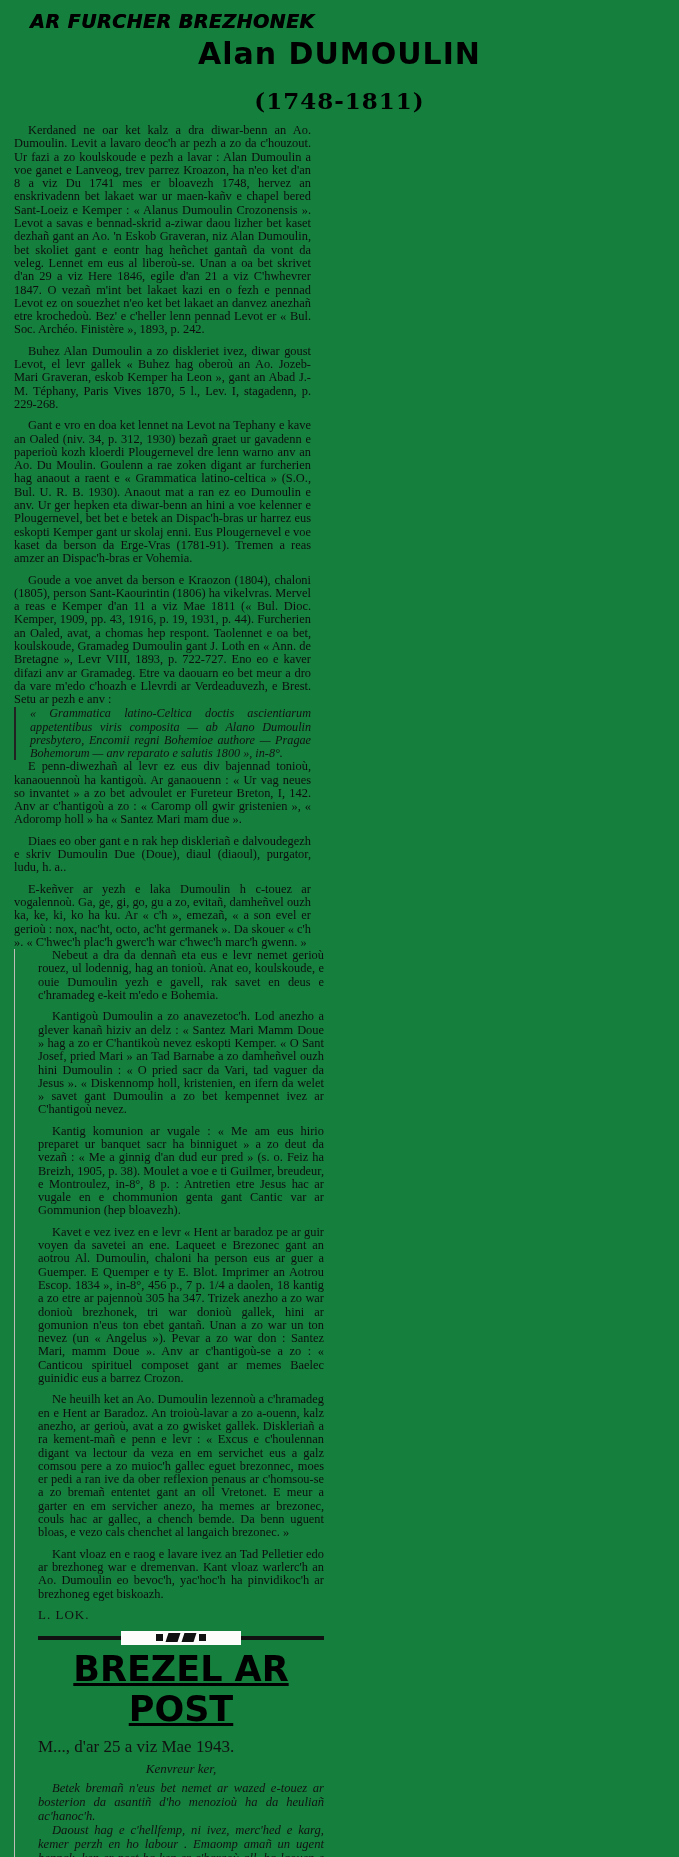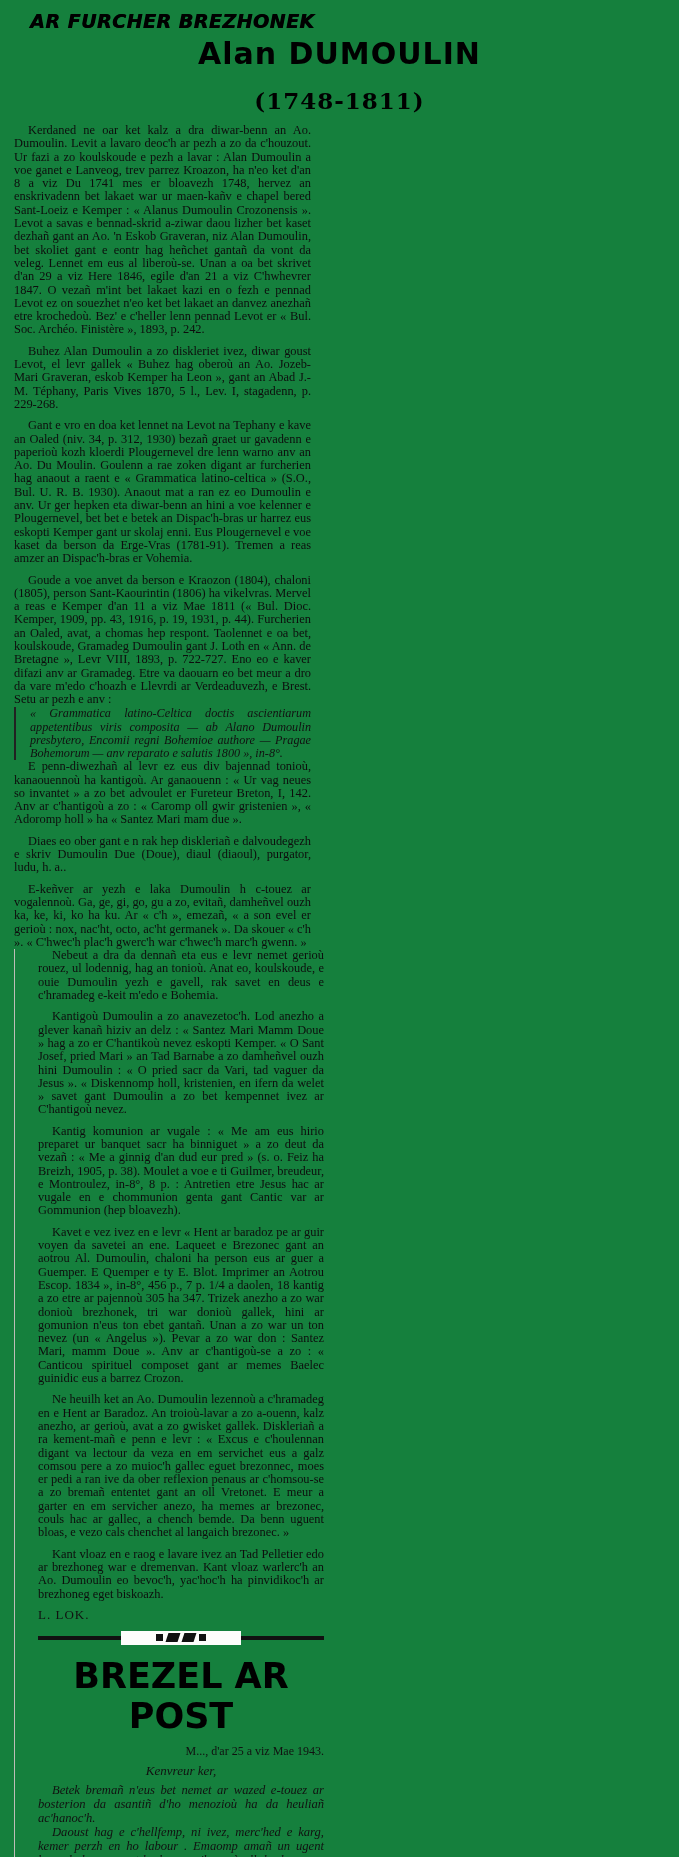--- a/index.html
+++ b/index.html
@@ -137,26 +137,27 @@
     background: #111;
   }
 
   
   .post-title {
     text-align: center;
     font-family: "DejaVu Sans", sans-serif;
     font-weight: bold;
     font-size: 35px;
     letter-spacing: 0px;
-    margin: 11px 0 8px 0;
-    color: #000;
+    margin: 4px 0 8px 0;
+    color: #000;
+    text-decoration: underline;
   }
   .post-date {
-    text-align: right;
-    font-size: 12px;
+    text-align: left;
+    font-size: 17px;
     margin: 0 0 4px 0;
     font-family: "Liberation Serif", serif;
   }
   .post-greeting {
     text-align: center;
     font-style: italic;
     font-size: 13px;
     margin: 0 0 4px 0;
   }
   p.post-body {

